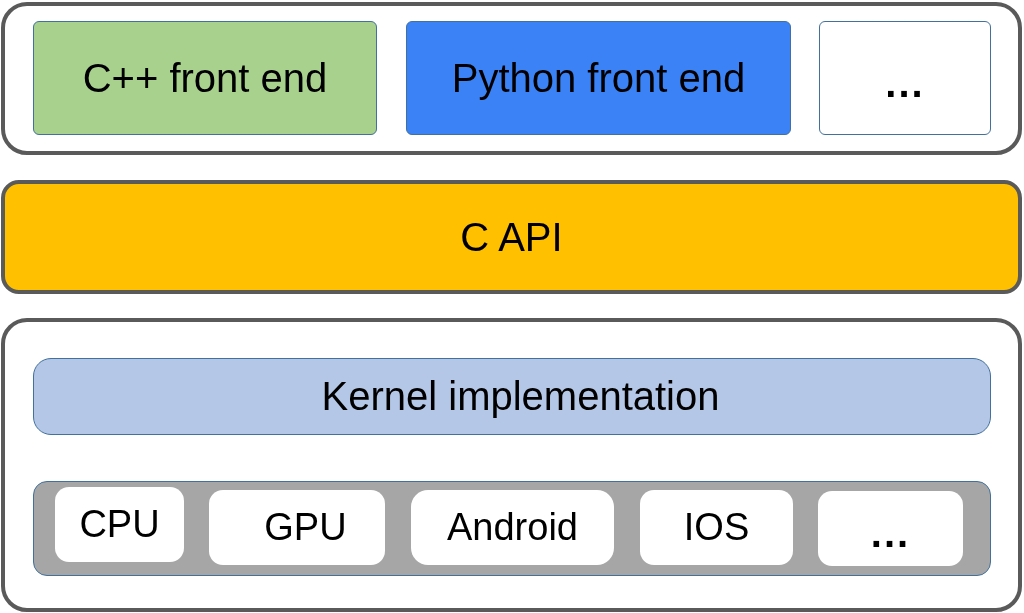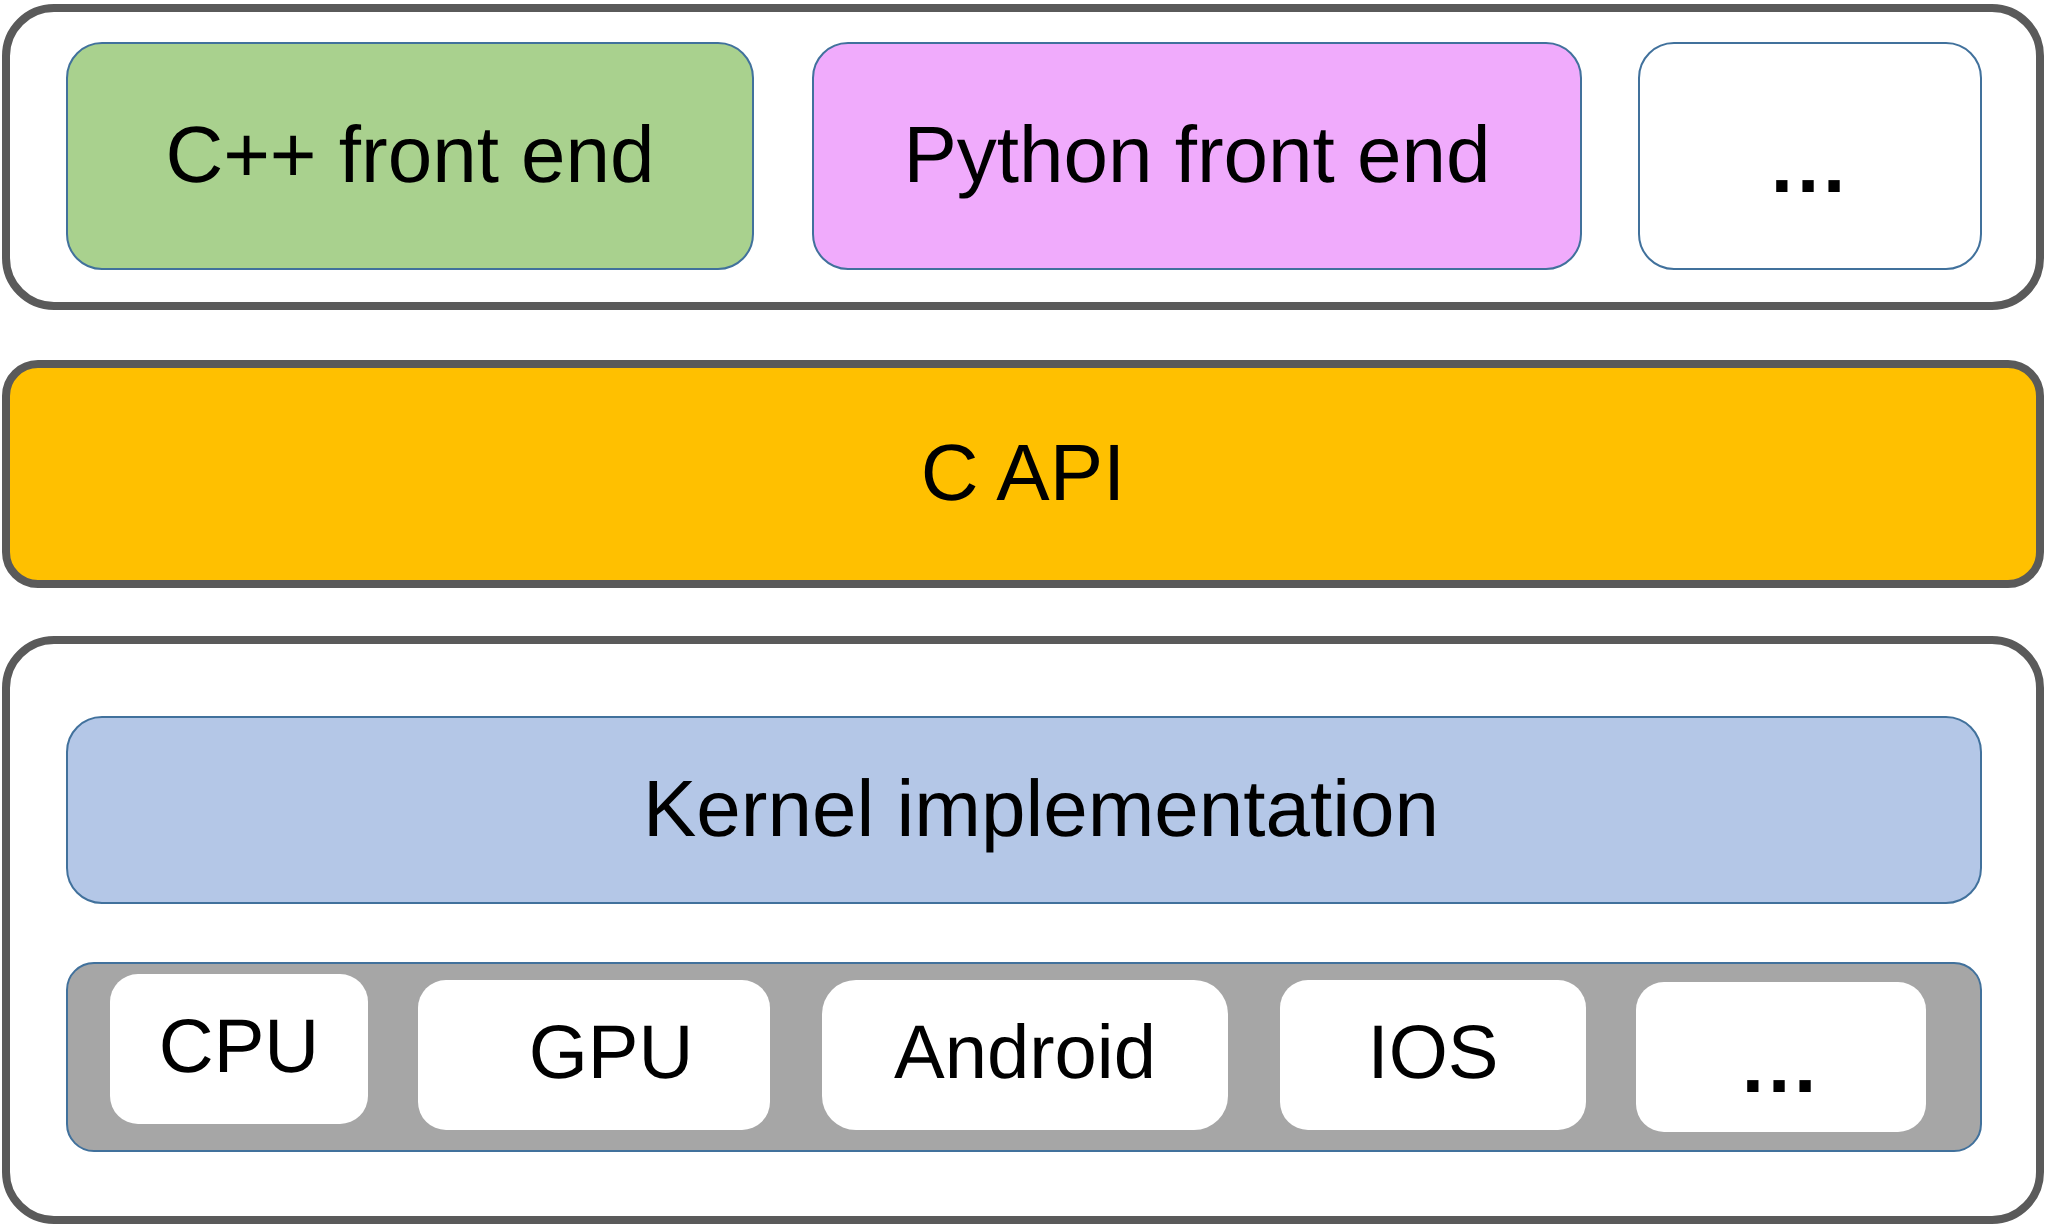--- a/index.html
+++ b/index.html
@@ -1,22 +1,22 @@
 <!DOCTYPE html>
 <html><head>
 <meta charset="utf-8">
 <style>
   html, body { margin: 0; padding: 0; background: #ffffff; }
   body { width: 1024px; height: 613px; position: relative; overflow: hidden;
          font-family: "Liberation Sans", "DejaVu Sans", sans-serif; color: #000; }
   .abs { position: absolute; box-sizing: border-box; display: flex; align-items: center; justify-content: center; }
   .outer { border: 4px solid #5a5a5a; border-radius: 26px; background: #fff; }
-  .box { border: 1.5px solid #41719c; border-radius: 18px; font-size: 40px; }
+  .box { border: 1.5px solid #41719c; border-radius: 6px; font-size: 40px; }
   .green { background: #a9d18e; }
-  .blue { background: #f0abfc; }
+  .blue { background: #3b82f6; }
   .white { background: #ffffff; }
   .capi { border: 4px solid #5a5a5a; border-radius: 18px; background: #ffc000; font-size: 40px; }
   .kernel { background: #b4c7e7; border: 1.5px solid #41719c; border-radius: 18px; font-size: 40px; }
   .platforms { background: #a6a6a6; border: 1.5px solid #41719c; border-radius: 14px; }
   .plat { background: #fff; border-radius: 14px; font-size: 38px; }
   .dots { font-size: 40px; font-weight: bold; letter-spacing: 2px; padding-top: 10px; }
 </style>
 </head>
 <body>
 
@@ -29,21 +29,21 @@
 </div>
 <div class="abs box white" style="left:819px; top:21px; width:172px; height:114px;">
   <span class="dots">...</span>
 </div>
 
 <div class="abs capi" style="left:1px; top:180px; width:1021px; height:114px;align-items:center;">
   <span>C API</span>
 </div>
 
 <div class="abs outer" style="left:1px; top:318px; width:1021px; height:294px;"></div>
-<div class="abs kernel" style="left:33px; top:358px; width:958px; height:94px;padding-left:17px;">
+<div class="abs kernel" style="left:33px; top:358px; width:958px; height:77px;padding-left:17px;">
   <span>Kernel implementation</span>
 </div>
 <div class="abs platforms" style="left:33px; top:481px; width:958px; height:95px;"></div>
 <div class="abs plat" style="left:55px; top:487px; width:129px; height:75px;">
   <span>CPU</span>
 </div>
 <div class="abs plat" style="left:209px; top:490px; width:176px; height:75px;padding-left:17px;">
   <span>GPU</span>
 </div>
 <div class="abs plat" style="left:411px; top:490px; width:203px; height:75px;border-radius:17px;">

